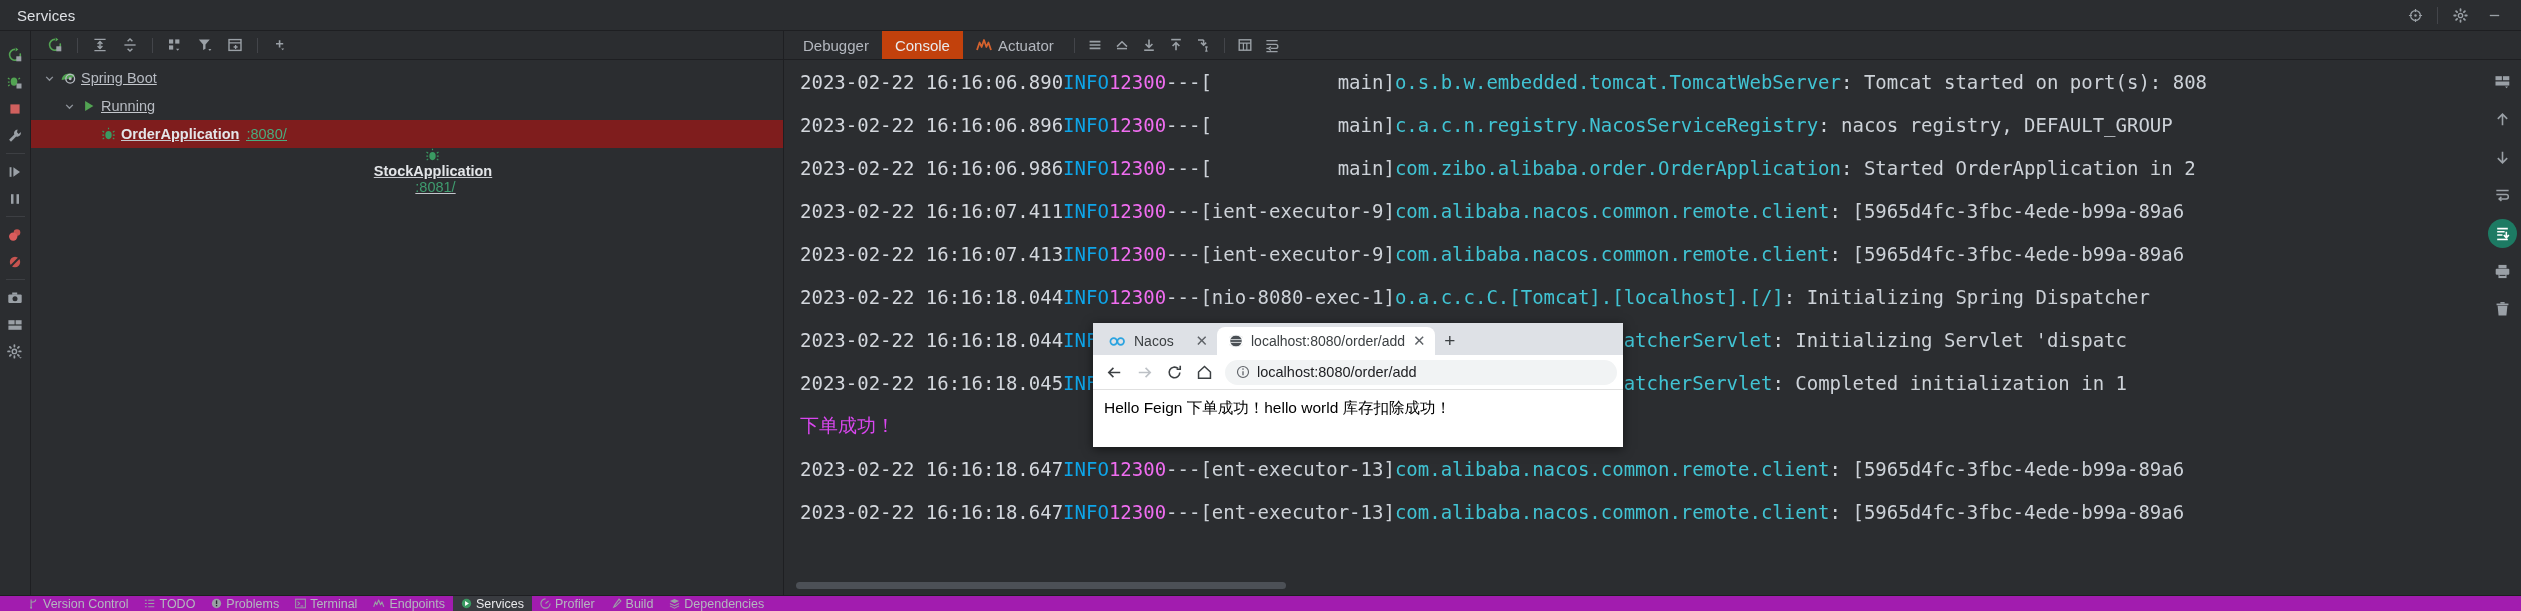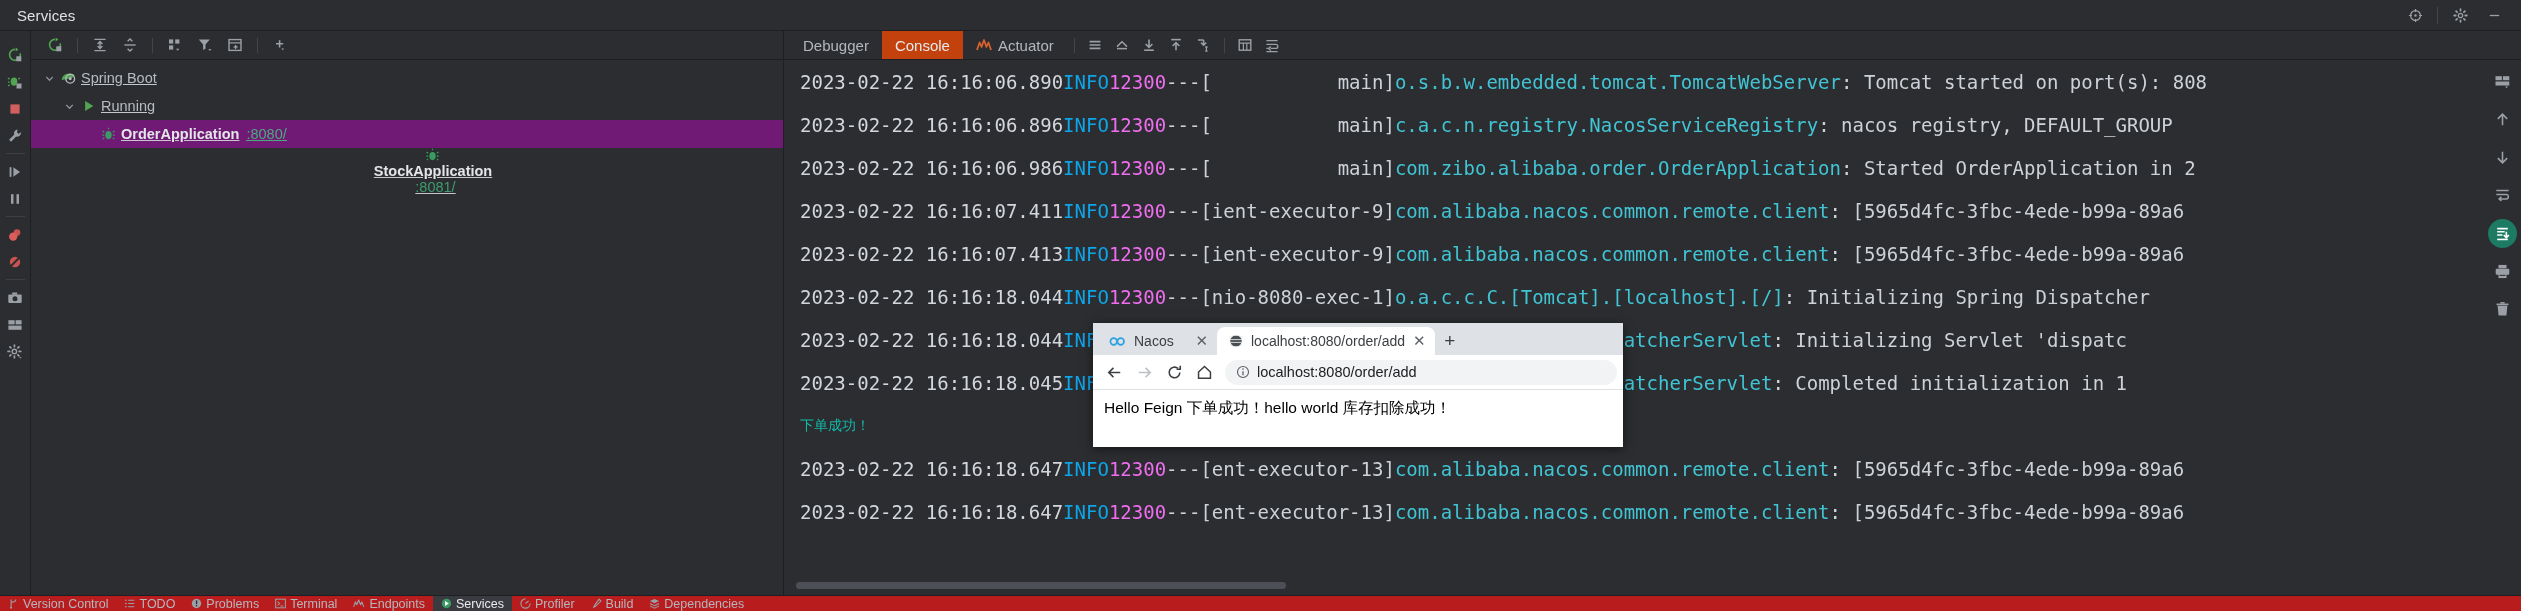--- a/index.html
+++ b/index.html
@@ -70,21 +70,21 @@
     color: #9aa0a6;
   }
   .svc-toolbar .tbsep { width: 1px; height: 15px; background: #43454a; margin: 0 6px; }
 
   .tree { padding-top: 4px; text-decoration: underline; }
   .trow {
     height: 28px; display: flex; align-items: center;
     font-size: 14.5px; color: #b7bbc2; padding-left: 10px;
     white-space: nowrap;
   }
-  .trow.sel { background: #701a75; }
+  .trow.sel { background: #7f1d1d; }
   .trow .chev {
     width: 17px; display: flex; align-items: center; justify-content: center;
     color: #8d9299; font-size: 11px;
   }
   .trow .ic { width: 21px; display: flex; align-items: center; justify-content: center; }
   .trow .lbl { margin-left: 2px; }
   .trow .lbl.bold { font-weight: bold; color: #e3e5e8; }
   .trow .port { color: #3f9c6f; margin-left: 7px; }
   .trow .port.ul { text-decoration: underline; color: #4aab7e; }
 
@@ -119,21 +119,21 @@
     padding-left: 16px;
     color: #cdd2d8;
   }
   .c-ts    { color: #d3d7dd; }
   .c-lvl   { color: #0ea5e9; }
   .c-pid   { color: #f06df0; }
   .c-dash  { color: #cdd2d8; }
   .c-thr   { color: #cdd2d8; }
   .c-cls   { color: #41c4d4; }
   .c-msg   { color: #cdd2d8; }
-  .c-cn    { color: #14b8a6; font-family: Liberation Serif, serif; font-size: 14px; }
+  .c-cn    { color: #d946ef; font-family: Liberation Serif, serif; font-size: 19px; }
 
   
   .hscroll {
     position: absolute; left: 0; bottom: 6px; width: 1700px; height: 7px;
   }
   .hscroll .thumb {
     position: absolute; left: 12px; top: 0; width: 490px; height: 7px;
     background: #4c5056; border-radius: 4px;
   }
 
@@ -194,23 +194,23 @@
   }
   .p-body {
     height: 58px; background: #fff; border-top: 1px solid #e0e0e0;
     padding: 8px 11px; font-size: 15.5px; color: #000;
     font-family: "Liberation Sans", sans-serif;
   }
 
   
   .status {
     position: absolute; left: 0; bottom: 0; width: 2521px; height: 16px;
-    background: #b91c1c;
+    background: #a21caf;
     border-top: 1px solid #1e1f22;
-    display: flex; align-items: center; padding-left: 0;
+    display: flex; align-items: center; padding-left: 20px;
     font-size: 12.5px; color: #b3b7be;
   }
   .sitem {
     display: flex; align-items: center; gap: 4px; padding: 0 8px; height: 16px;
   }
   .sitem.active { background: #393b40; color: #e9eaec; }
   .sico { color: #9aa0a6; display: flex; align-items: center; }
 
   svg { display: block; }
 </style>

